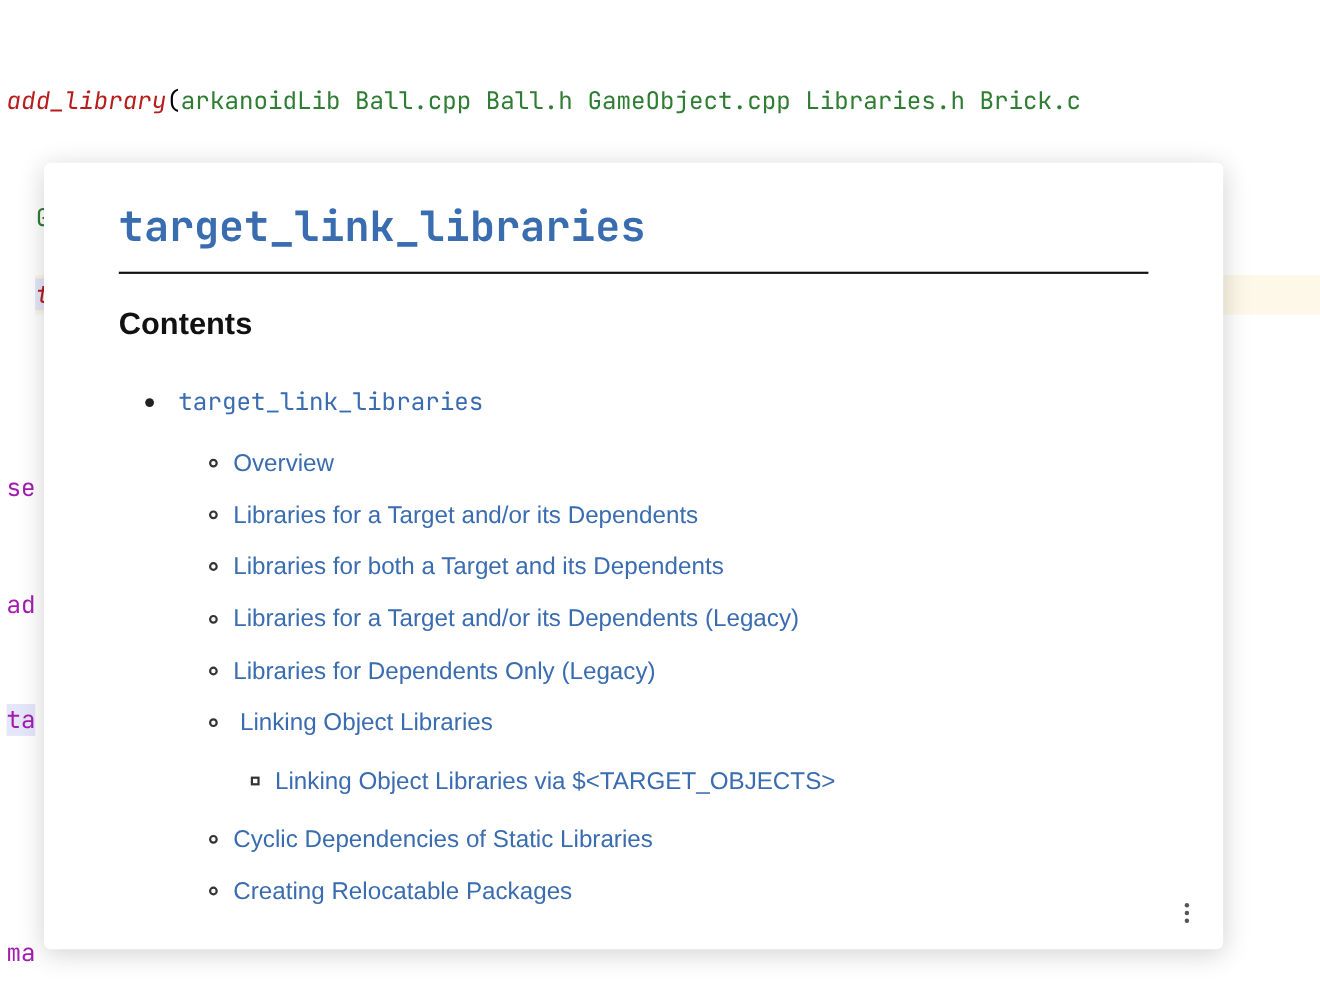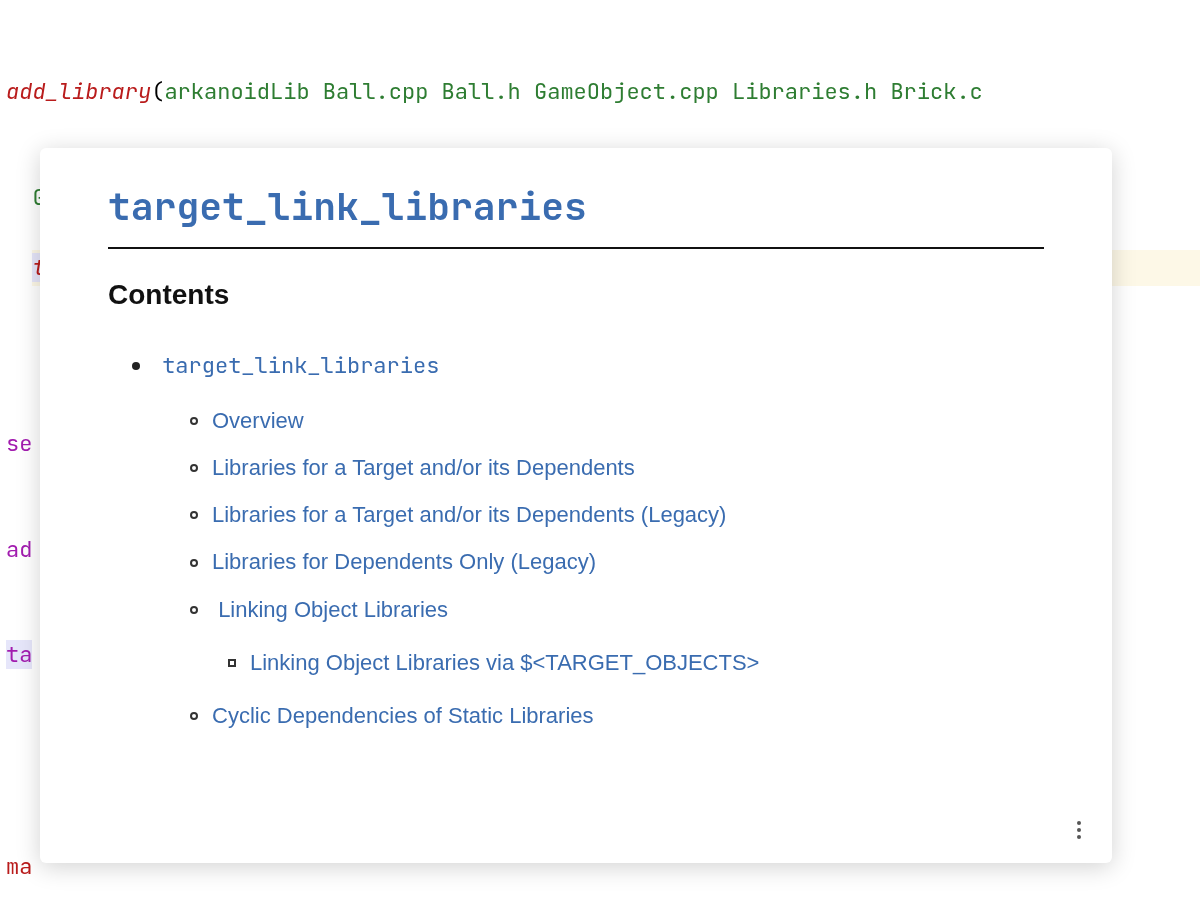--- a/index.html
+++ b/index.html
@@ -19,21 +19,21 @@
       position: relative;
     }
     .code-line { white-space: pre; }
     .highlight-line { background: #fdf8e7; display: inline-block; width: 100%; }
     .t-kw { color: #b91c1c; font-style: italic; }
     .t-id { color: #2e7d32; }
     .t-var { color: #1565c0; }
     .t-pun { color: #000000; }
     .sel-purple { background: #e6e6fa; }
     .partial { color: #a21caf; }
-    .partial-blue { color: #b91c1c; }
+    .partial-blue { color: #a21caf; }
 
     .popup {
       position: absolute;
       top: 148px;
       left: 40px;
       width: 1072px;
       height: 715px;
       background: #ffffff;
       box-shadow: 0 4px 24px rgba(0,0,0,0.18);
       border-radius: 6px;
@@ -155,29 +155,31 @@
   <div class="popup-inner">
     <div class="popup-title">target_link_libraries</div>
     <div class="popup-h2">Contents</div>
 
     <ul class="toc">
       <li>
         <a class="toc-link main">target_link_libraries</a>
         <ul class="toc-sub">
           <li><a class="toc-link">Overview</a></li>
           <li><a class="toc-link">Libraries for a Target and/or its Dependents</a></li>
+          <li><a class="toc-link">Libraries for both a Target and its Dependents</a></li>
           <li><a class="toc-link">Libraries for a Target and/or its Dependents (Legacy)</a></li>
           <li><a class="toc-link">Libraries for Dependents Only (Legacy)</a></li>
           <li>
             <a class="toc-link">Linking Object Libraries</a>
             <ul class="toc-sub2">
               <li><a class="toc-link">Linking Object Libraries via $&lt;TARGET_OBJECTS&gt;</a></li>
             </ul>
           </li>
           <li><a class="toc-link">Cyclic Dependencies of Static Libraries</a></li>
+          <li><a class="toc-link">Creating Relocatable Packages</a></li>
         </ul>
       </li>
     </ul>
   </div>
 
   <div class="more-dots">
     <span></span>
       <span></span>
       <span></span>
   </div>

